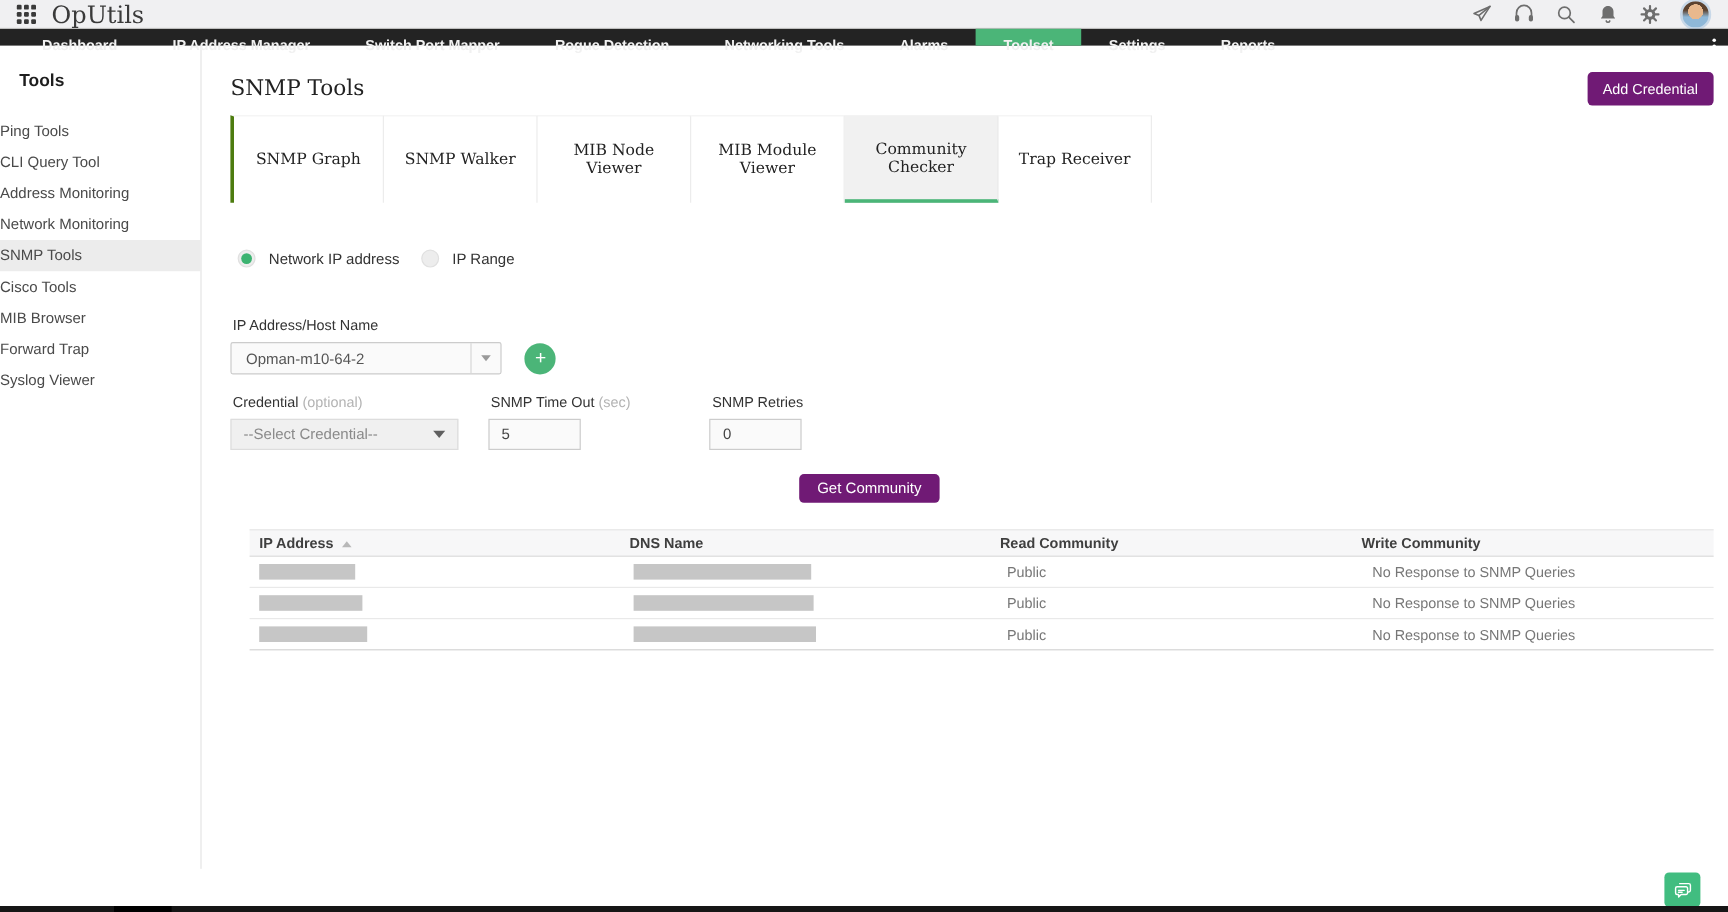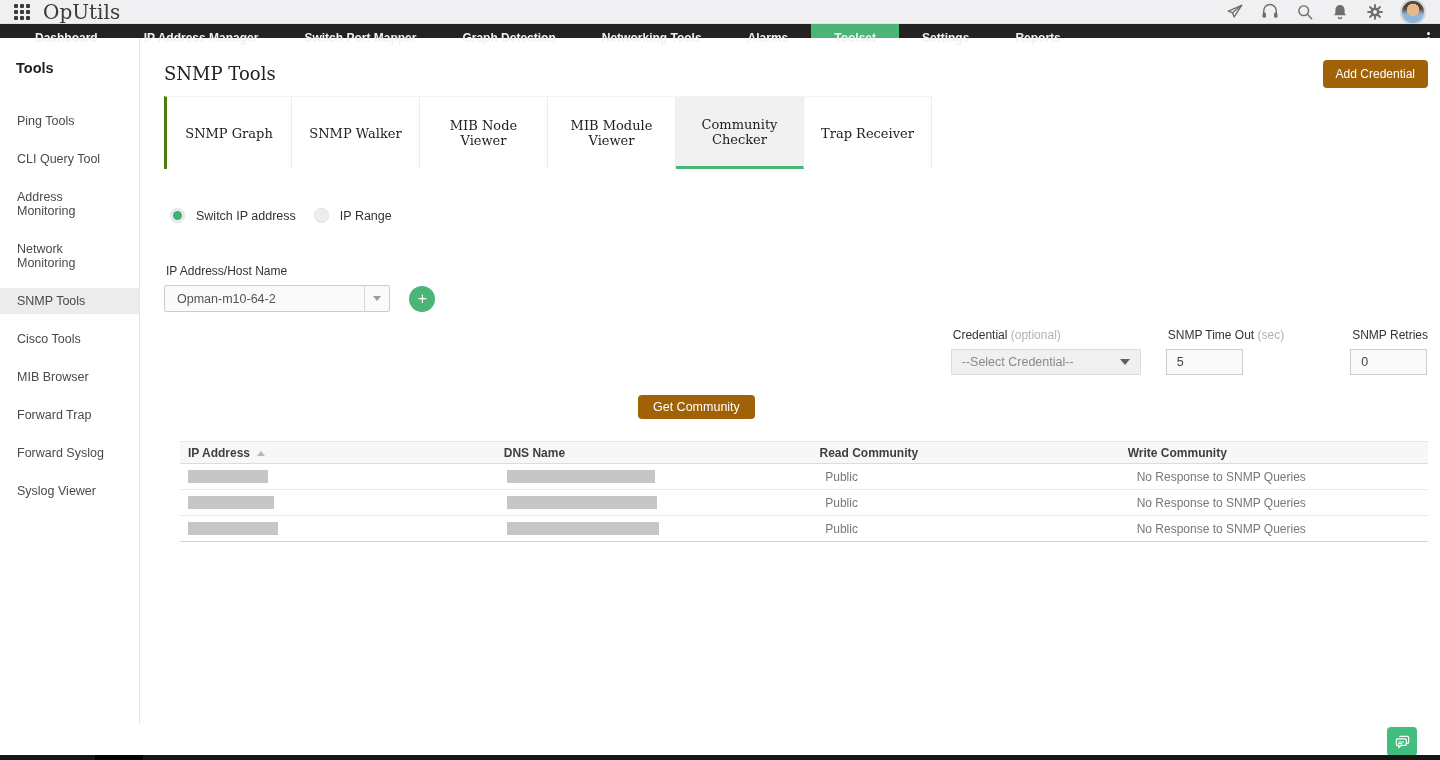--- a/index.html
+++ b/index.html
@@ -25,30 +25,30 @@
              padding-left:12px; position:relative; }
   .nav-item { padding:0 23px; line-height:29px; font-size:12px; font-weight:700;
               color:#f1f1f1; cursor:pointer; white-space:nowrap; }
   .nav-item.active { background:#4bb578; }
   .nav-more { position:absolute; right:5px; top:0; height:29px; width:14px; display:flex;
               flex-direction:column; align-items:center; justify-content:center; gap:2px; cursor:pointer; }
   .nav-more i { width:3px; height:3px; border-radius:50%; background:#fff; }
 
   
   .content { display:flex; height:686px; }
-  .sidebar { width:140px; border-right:1px solid #e4e4e4; padding-top:16px; background:#fff; }
+  .sidebar { width:168px; border-right:1px solid #e4e4e4; padding-top:16px; background:#fff; }
   .sidebar-title { font-size:14.5px; font-weight:700; color:#1e1e1e; padding:6px 16px 20px; }
-  .side-item { padding:6px 17px; font-size:12.5px; color:#4a4a4a; line-height:14px; cursor:pointer;margin-top:12px; }
+  .side-item { padding:6px 0; font-size:12.5px; color:#4a4a4a; line-height:14px; cursor:pointer; }
   .side-item.active { background:#ececec; }
 
   .main { flex:1; position:relative; padding:0 12px 0 24px; overflow:hidden; }
   .main-header { margin-top:22px; height:27px; display:flex; align-items:center;
                  justify-content:space-between; }
   .page-title { font-family:"DejaVu Serif", serif; font-size:18px; font-weight:500; color:#222; }
-  .btn-green { background:#a16207; color:#fff; border:none; border-radius:4px;
+  .btn-green { background:#701a75; color:#fff; border:none; border-radius:4px;
                font-family:"Liberation Sans", sans-serif; font-size:12px; padding:7px 13px; cursor:pointer; }
 
   
   .tabs { display:flex; margin-top:9px; }
   .tab { width:128px; height:73px; display:flex; align-items:center; justify-content:center;
          text-align:center; font-family:"DejaVu Serif", serif; font-size:13px; color:#222;
          border-right:1px solid #ececec; border-top:1px solid #f3f3f3; padding:0 12px; cursor:pointer; }
   .tab:first-child { border-left:3px solid #4d7c0f; }
   .tab.active { background:#f1f1f1; border-bottom:3px solid #4bb578; }
 
@@ -66,21 +66,21 @@
   .ip-field { margin-top:41px; display:block; }
   .combo { display:inline-flex; width:226px; height:27px; border:1px solid #ccc; background:#fafafa;
            border-radius:2px; align-items:center; vertical-align:middle; cursor:pointer; }
   .combo-value { flex:1; padding:0 12px; font-size:12.5px; color:#555; }
   .combo-arrow { width:25px; align-self:stretch; border-left:1px solid #d7d7d7;
                  display:flex; align-items:center; justify-content:center; }
   .caret-sm { width:0; height:0; border-left:4px solid transparent; border-right:4px solid transparent;
               border-top:5px solid #9a9a9a; }
   .plus-btn { width:26px; height:26px; border-radius:50%; background:#4bb578; border:none; color:#fff;
               font-size:16px; line-height:24px; margin-left:15px; vertical-align:middle; cursor:pointer; }
-  .field-row { margin-top:16px; display:flex;justify-content:flex-end; }
+  .field-row { margin-top:16px; display:flex; }
   .fg-cred { width:158px; margin-right:57px; }
   .fg-timeout { margin-right:66px; }
   .cred-select { width:190px; height:26px; background:#f0f0f0; border:1px solid #ddd;
                  display:flex; align-items:center; justify-content:space-between;
                  padding:0 10px; font-size:12.5px; color:#8a8a8a; cursor:pointer; }
   .caret-dn { width:0; height:0; border-left:5px solid transparent; border-right:5px solid transparent;
               border-top:6px solid #5f5f5f; }
   .t-input { width:77px; height:26px; border:1px solid #ccc; background:#fafafa;
              padding:0 10px; font-size:12.5px; color:#444; display:flex; align-items:center; }
   .get-community { display:block; margin-top:20px; margin-left:474px; padding:5px 15px; font-size:12.5px; }
@@ -169,21 +169,21 @@
           </svg>
       </div>
       <div class="avatar"></div>
     </div>
   </header>
 
   <nav class="mainnav">
     <div class="nav-item">Dashboard</div>
     <div class="nav-item">IP Address Manager</div>
     <div class="nav-item">Switch Port Mapper</div>
-    <div class="nav-item">Graph Detection</div>
+    <div class="nav-item">Rogue Detection</div>
     <div class="nav-item">Networking Tools</div>
     <div class="nav-item">Alarms</div>
     <div class="nav-item active">Toolset</div>
     <div class="nav-item">Settings</div>
     <div class="nav-item">Reports</div>
     <div class="nav-more">
         <i></i>
         <i></i>
         <i></i>
       </div>
@@ -194,21 +194,20 @@
     <aside class="sidebar">
       <div class="sidebar-title">Tools</div>
       <div class="side-item">Ping Tools</div>
       <div class="side-item">CLI Query Tool</div>
       <div class="side-item">Address Monitoring</div>
       <div class="side-item">Network Monitoring</div>
       <div class="side-item active">SNMP Tools</div>
       <div class="side-item">Cisco Tools</div>
       <div class="side-item">MIB Browser</div>
       <div class="side-item">Forward Trap</div>
-      <div class="side-item">Forward Syslog</div>
       <div class="side-item">Syslog Viewer</div>
     </aside>
 
     <main class="main">
 
       <div class="main-header">
         <div class="page-title">SNMP Tools</div>
         <button class="btn-green">Add Credential</button>
       </div>
 
@@ -216,21 +215,21 @@
         <div class="tab">SNMP Graph</div>
         <div class="tab">SNMP Walker</div>
         <div class="tab">MIB Node Viewer</div>
         <div class="tab">MIB Module Viewer</div>
         <div class="tab active">Community Checker</div>
         <div class="tab">Trap Receiver</div>
       </div>
 
       <div class="radio-row">
         <span class="radio checked"></span>
-        <span class="radio-label">Switch IP address</span>
+        <span class="radio-label">Network IP address</span>
         <span class="radio"></span>
         <span class="radio-label">IP Range</span>
       </div>
 
       <div class="ip-field">
         <label class="field-label">IP Address/Host Name</label>
         <div class="combo">
           <span class="combo-value">Opman-m10-64-2</span>
           <span class="combo-arrow">
               <span class="caret-sm"></span>

